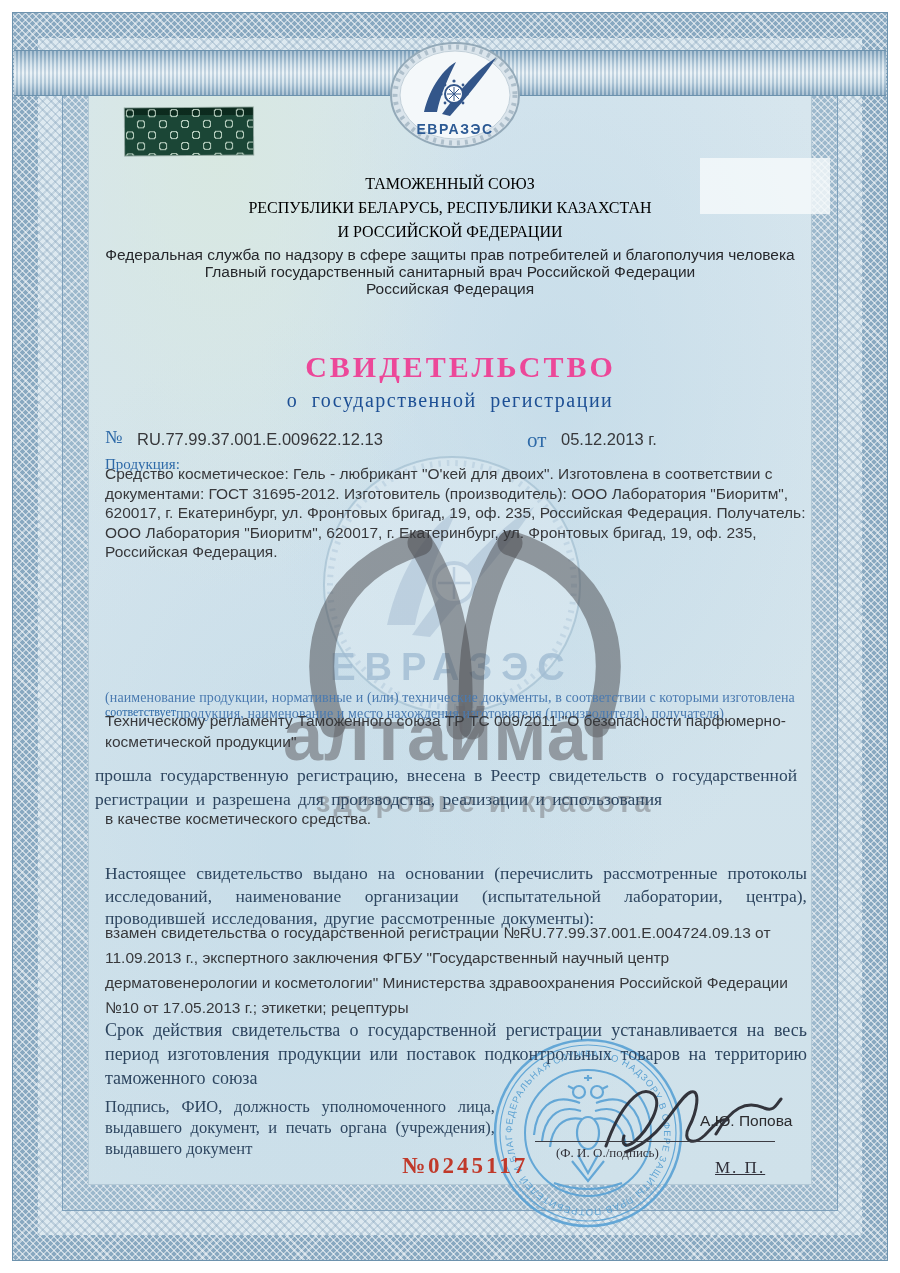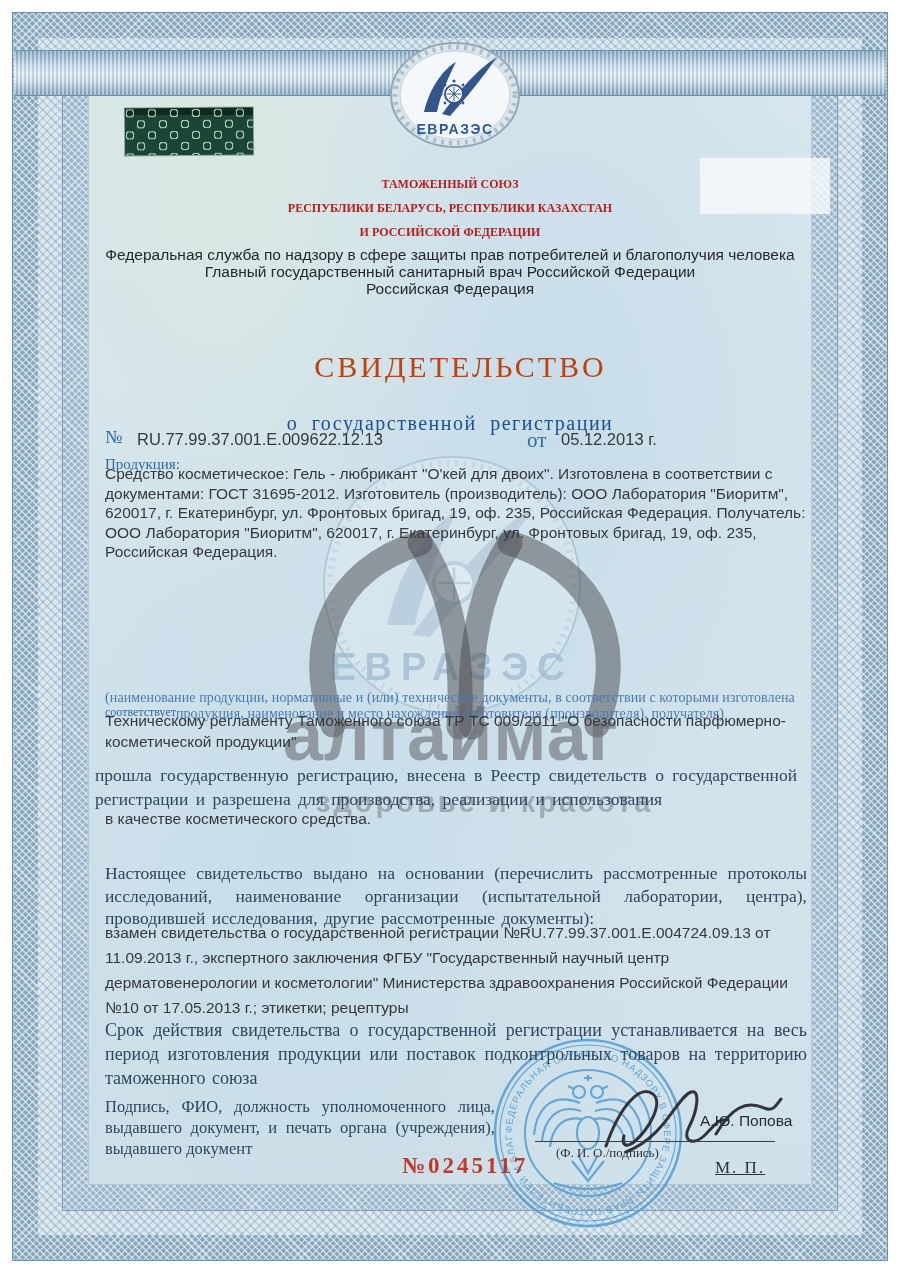--- a/index.html
+++ b/index.html
@@ -40,25 +40,25 @@
         radial-gradient(circle at 16px 16px, rgba(0,0,0,0) 3px, rgba(208,228,213,.85) 3px 4.5px, rgba(0,0,0,0) 4.5px),
         linear-gradient(180deg, rgba(0,20,10,.55) 0 7px, rgba(0,0,0,0) 7px);
       background-size:22px 22px,22px 22px,100% 100%;
       transform:rotate(-.4deg);box-shadow:0 0 0 1px rgba(10,40,25,.35);}
   .tr-artifact{position:absolute;left:700px;top:158px;width:130px;height:56px;z-index:3;
       background:rgba(246,250,251,.8);}
   
   .abs{position:absolute;z-index:10;}
   .ctr{left:88px;right:88px;text-align:center;}
   .serif-blue{color:#2e6aa8;}
-  .hdr{font-weight:bold;font-size:12px;line-height:24px;color:#b91c1c;}
+  .hdr{font-weight:normal;font-size:16px;line-height:24px;color:#000000;}
   .agency{font-family:"Liberation Sans","DejaVu Sans",sans-serif;font-size:15.5px;line-height:17px;color:#26282c;}
   .tiny-cap{font-size:9.3px;color:#4a7ab0;letter-spacing:.2px;}
   .tiny-cap2{font-size:14px;color:#4a7ab0;letter-spacing:.1px;}
-  .doc-title{font-weight:normal;font-size:30px;letter-spacing:3px;color:#c2410c;padding-left:21px;}
+  .doc-title{font-weight:bold;font-size:30px;letter-spacing:3px;color:#ec4899;padding-left:21px;}
   .doc-subtitle{font-size:20px;letter-spacing:1.5px;word-spacing:7px;color:#1d4f94;}
   .typed{font-family:"Liberation Sans","DejaVu Sans",sans-serif;font-size:15.5px;color:#37383b;}
   .form-serif{font-size:17.5px;color:#2e4660;text-align:justify;}
   .wm-word{position:absolute;z-index:3;font-family:"Liberation Sans","DejaVu Sans",sans-serif;
       font-weight:bold;color:rgba(104,104,108,.58);}
   .red-no{font-weight:bold;font-size:23px;letter-spacing:3px;color:#c0392a;}
   .sig-line{position:absolute;left:535px;top:1141px;width:240px;height:1px;background:#3b3b42;z-index:11;}
 </style>
 </head>
 <body>
@@ -122,21 +122,21 @@
 
   <div class="abs ctr hdr" style="top:172px;">ТАМОЖЕННЫЙ СОЮЗ</div>
   <div class="abs ctr hdr" style="top:196px;">РЕСПУБЛИКИ БЕЛАРУСЬ, РЕСПУБЛИКИ КАЗАХСТАН</div>
   <div class="abs ctr hdr" style="top:220px;">И РОССИЙСКОЙ ФЕДЕРАЦИИ</div>
   <div class="abs ctr agency" style="top:246px;">Федеральная служба по надзору в сфере защиты прав потребителей и благополучия человека</div>
   <div class="abs ctr agency" style="top:263px;">Главный государственный санитарный врач Российской Федерации</div>
   <div class="abs ctr agency" style="top:280px;">Российская Федерация</div>
 
 
   <div class="abs ctr doc-title" style="top:350px;">СВИДЕТЕЛЬСТВО</div>
-  <div class="abs ctr doc-subtitle" style="top:412px;">о государственной регистрации</div>
+  <div class="abs ctr doc-subtitle" style="top:389px;">о государственной регистрации</div>
 
   <div class="abs serif-blue" style="left:105px;top:427px;font-size:18px;">№</div>
   <div class="abs typed" style="left:137px;top:430px;font-size:16.5px;">RU.77.99.37.001.Е.009622.12.13</div>
   <div class="abs serif-blue" style="left:527px;top:428px;font-size:21px;">от</div>
   <div class="abs typed" style="left:561px;top:430px;font-size:16.5px;">05.12.2013 г.</div>
 
   <div class="abs serif-blue" style="left:105px;top:456px;font-size:15px;">Продукция:</div>
   <div class="abs typed" style="left:105px;top:464px;width:702px;line-height:19.5px;">Средство косметическое: Гель - любрикант "О'кей для двоих". Изготовлена в соответствии с документами: ГОСТ 31695-2012. Изготовитель (производитель): ООО Лаборатория "Биоритм", 620017, г. Екатеринбург, ул. Фронтовых бригад, 19, оф. 235, Российская Федерация.  Получатель: ООО Лаборатория "Биоритм", 620017, г. Екатеринбург, ул. Фронтовых бригад, 19, оф. 235, Российская Федерация.</div>
 
   <div class="abs ctr tiny-cap2" style="top:690px;">(наименование продукции, нормативные и (или) технические документы, в соответствии с которыми изготовлена продукция, наименование и место нахождения изготовителя (производителя), получателя)</div>

